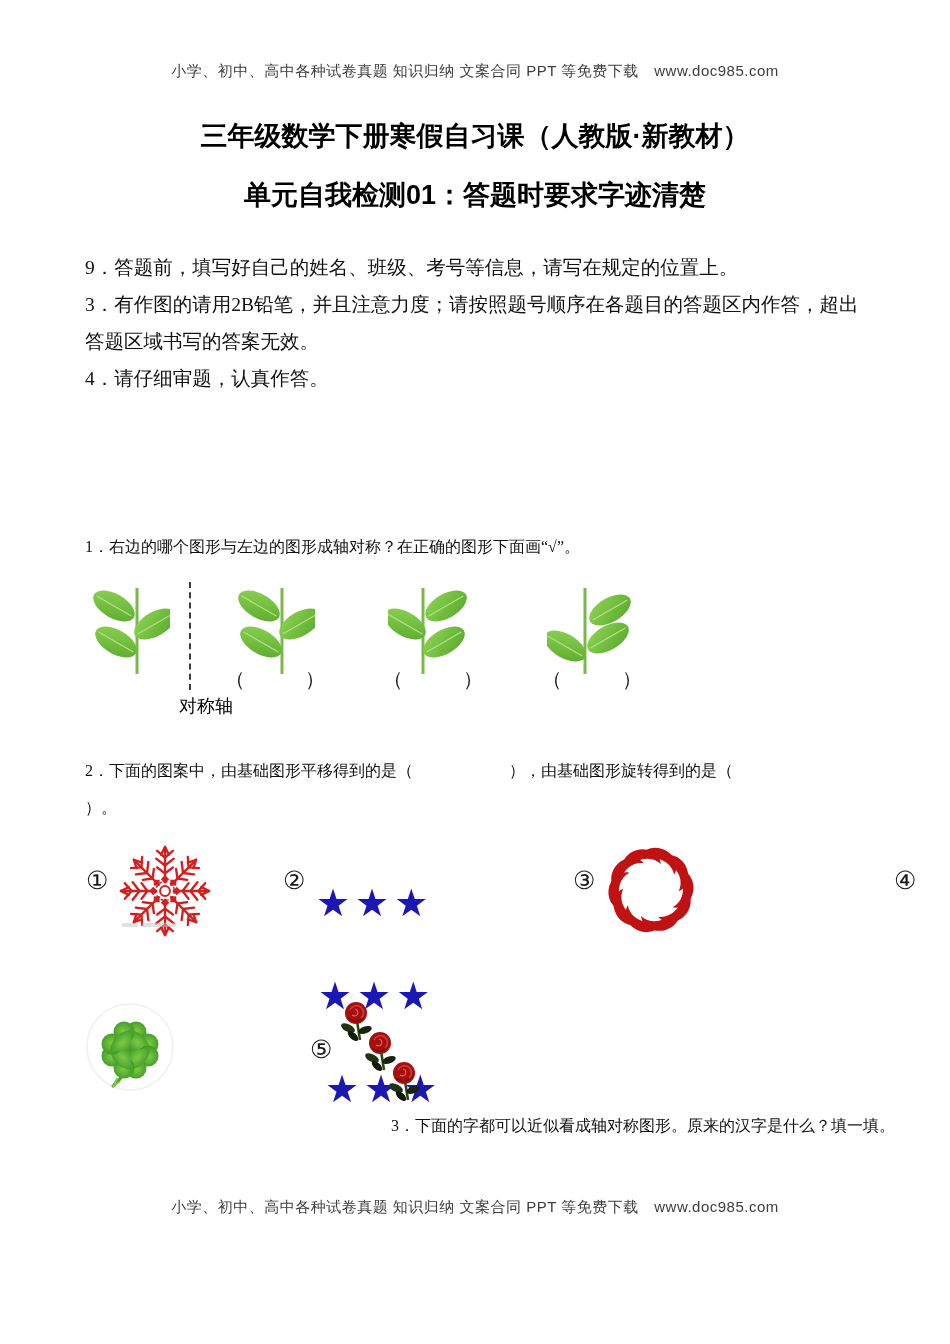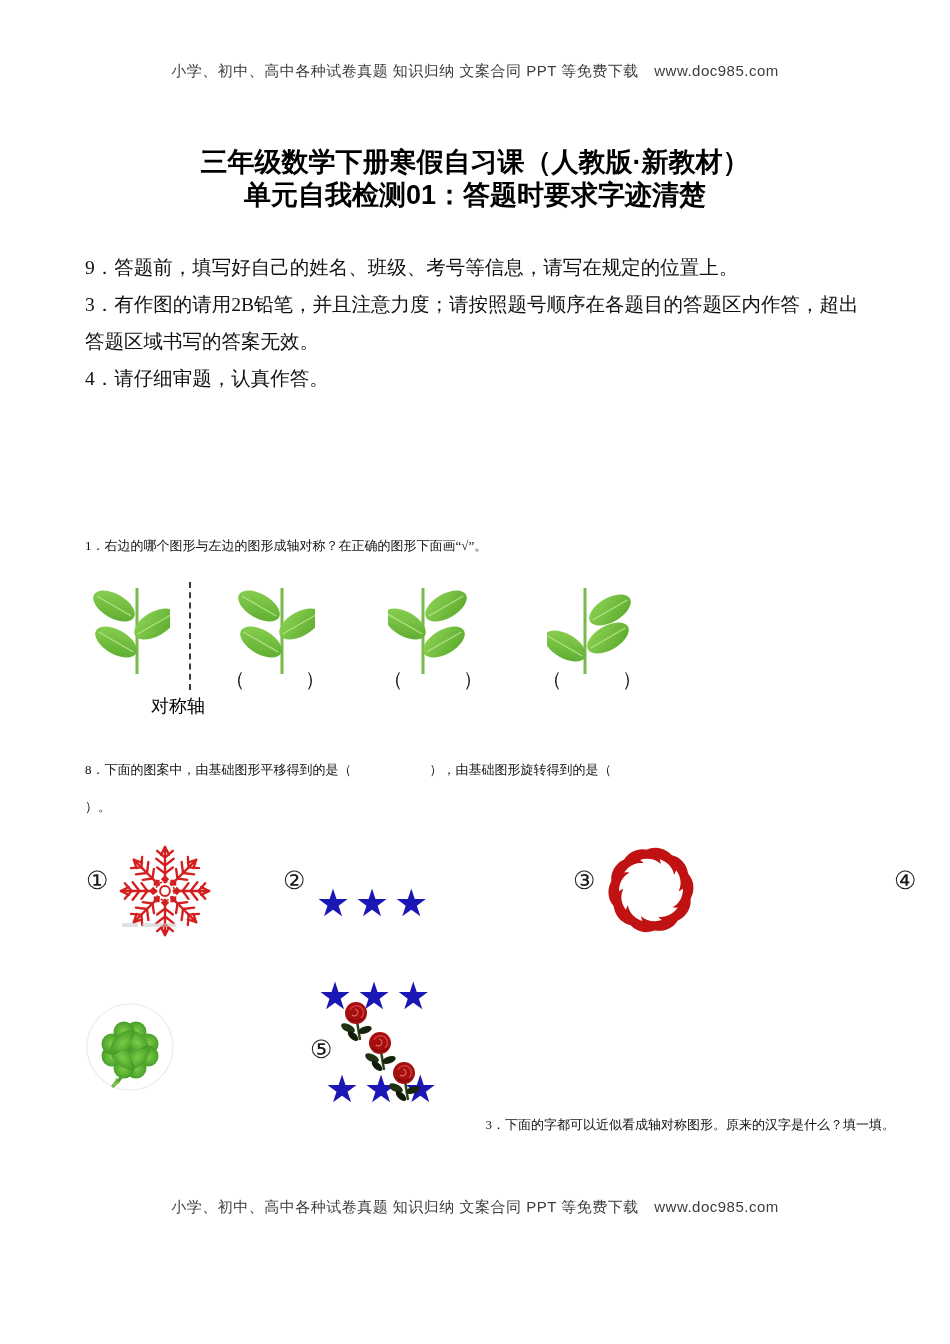--- a/index.html
+++ b/index.html
@@ -26,31 +26,31 @@
     font-size:19.5px;line-height:37px;color:#111;
   }
   .notice div{white-space:normal;}
   .sec-heading{
     left:85px;width:800px;
     font-family:"Liberation Sans", sans-serif;
     font-weight:bold;font-size:20px;color:#000;
   }
   .q-text{
     left:85px;width:810px;
-    font-size:13px;color:#111;
+    font-size:16px;color:#111;
   }
   .paren{
     font-size:20px;color:#222;text-align:center;white-space:pre;
   }
   .axis-line{
     border-left:2px dashed #3a3a3a;width:0;height:108px;
   }
   .axis-label{
     font-family:"Liberation Sans", sans-serif;
-    font-size:18px;color:#000;
+    font-size:18px;color:#000;margin-left:28px;
   }
   .circled{
     font-size:25px;color:#1a1a1a;
   }
   .stars{
     color:#1a17b4;font-size:38px;line-height:31px;letter-spacing:5px;
     font-family:"DejaVu Sans", sans-serif;white-space:pre;
   }
   .stars .r2{margin-left:2px;}
   .stars .r3{margin-left:9px;}
@@ -104,21 +104,21 @@
         <path d="M-6,-3 A7,7 0 1 1 5,5" fill="none" stroke="#d13a3a" stroke-width="1.6"></path>
         <path d="M-1,-4 A3.5,3.5 0 1 1 -4,2" fill="none" stroke="#e06060" stroke-width="1.2"></path>
       </g>
     </defs>
   </svg>
 
   <div class="abs center meta-line" style="top:62px;">
     <span>小学、初中、高中各种试卷真题 知识归纳 文案合同 PPT 等免费下载　www.doc985.com</span>
   </div>
 
-  <div class="abs center title" style="top:144px;">三年级数学下册寒假自习课（人教版·新教材）</div>
+  <div class="abs center title" style="top:118px;">三年级数学下册寒假自习课（人教版·新教材）</div>
   <div class="abs center title" style="top:177px;">单元自我检测01：答题时要求字迹清楚</div>
 
   <div class="abs notice" style="top:249px;">
     <div>9．答题前，填写好自己的姓名、班级、考号等信息，请写在规定的位置上。</div>
     <div>3．有作图的请用2B铅笔，并且注意力度；请按照题号顺序在各题目的答题区内作答，超出答题区域书写的答案无效。</div>
     <div>4．请仔细审题，认真作答。</div>
   </div>
 
   <div class="abs q-text" style="top:537px;">1．右边的哪个图形与左边的图形成轴对称？在正确的图形下面画“√”。</div>
 
@@ -152,21 +152,21 @@
 
     <svg class="abs" style="top:2px;left:462px;" width="85" height="92" viewBox="0 0 85 92">
       <line x1="38" y1="4" x2="38" y2="90" stroke="#79b94c" stroke-width="3"></line>
       <use href="#leafA" transform="translate(63,26) rotate(-30)"></use>
       <use href="#leafA" transform="translate(61,54) rotate(-30)"></use>
       <use href="#leafA" transform="translate(18,62) rotate(30)"></use>
     </svg>
     <div class="abs paren" style="top:84px;left:457px;width:95px;">（　　　）</div>
   </div>
 
-  <div class="abs q-text" style="top:761px;">8．下面的图案中，由基础图形平移得到的是（　　　　　　），由基础图形旋转得到的是（</div>
+  <div class="abs q-text" style="top:761px;">2．下面的图案中，由基础图形平移得到的是（　　　　　　），由基础图形旋转得到的是（</div>
   <div class="abs q-text" style="top:798px;">）。</div>
 
   <div class="abs" style="top:828px;left:0;width:950px;height:135px;">
 
     <div class="abs circled" style="top:38px;left:86px;">①</div>
     <svg class="abs" style="top:14px;left:116px;" width="98" height="98" viewBox="-50 -50 100 100">
       <g>
         <use href="#sf-branch"></use>
         <use href="#sf-branch" transform="rotate(45)"></use>
         <use href="#sf-branch" transform="rotate(90)"></use>

